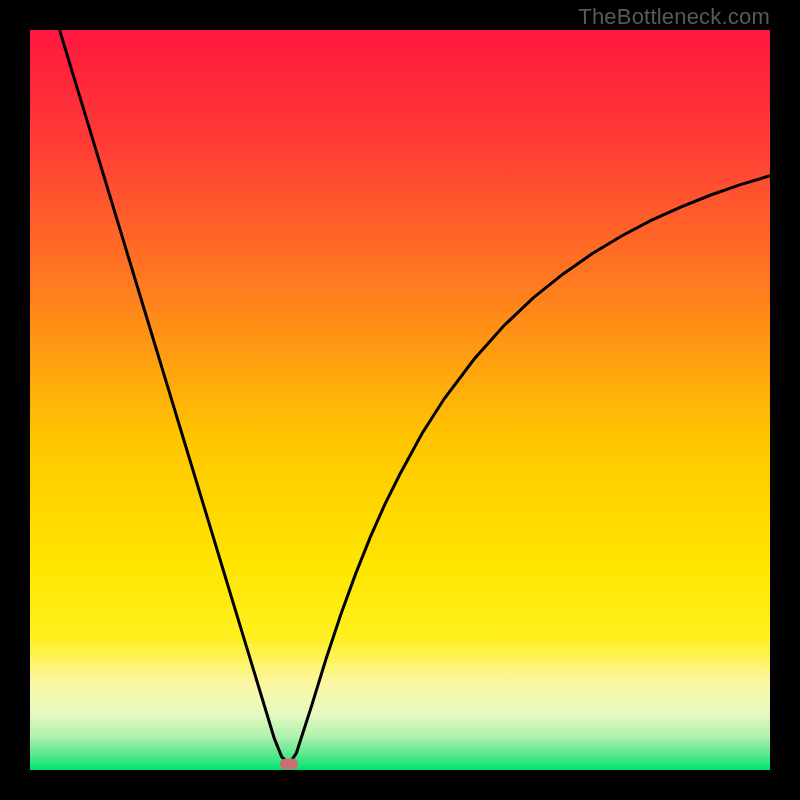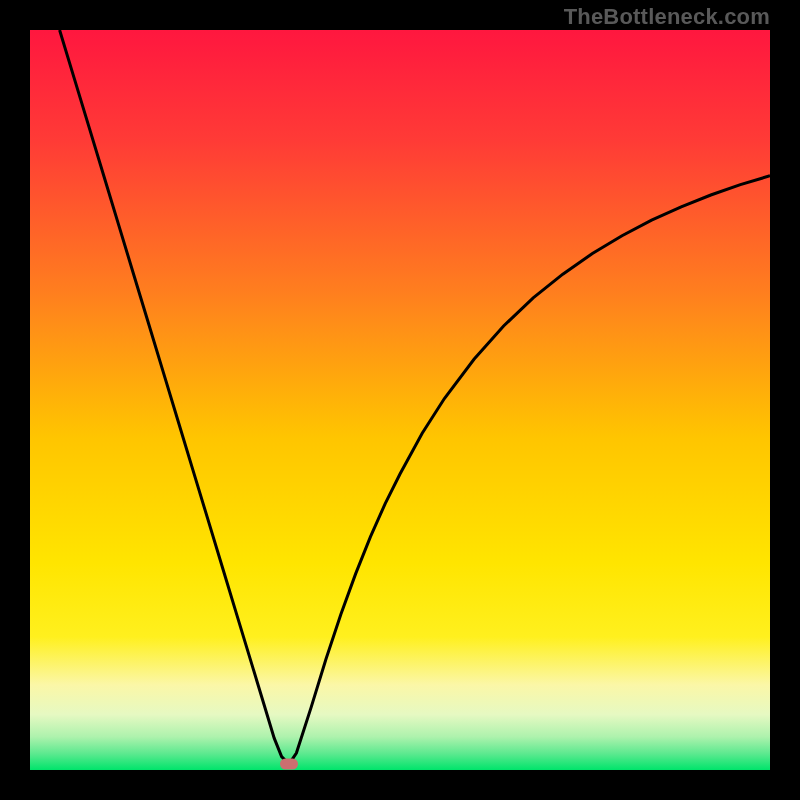--- a/index.html
+++ b/index.html
@@ -25,21 +25,21 @@
     top: 0;
     width: 740px;
     height: 740px;
   }
   .watermark {
     position: absolute;
     top: 4px;
     right: 30px;
     color: #595959;
     font-size: 22px;
-    font-weight: 700;
+    font-weight: 400;
     letter-spacing: 0.2px;
   }
   .marker {
     position: absolute;
     width: 18px;
     height: 11px;
     background: #cc6f70;
     border-radius: 6px;
     transform: translate(-50%, -50%);
   }

